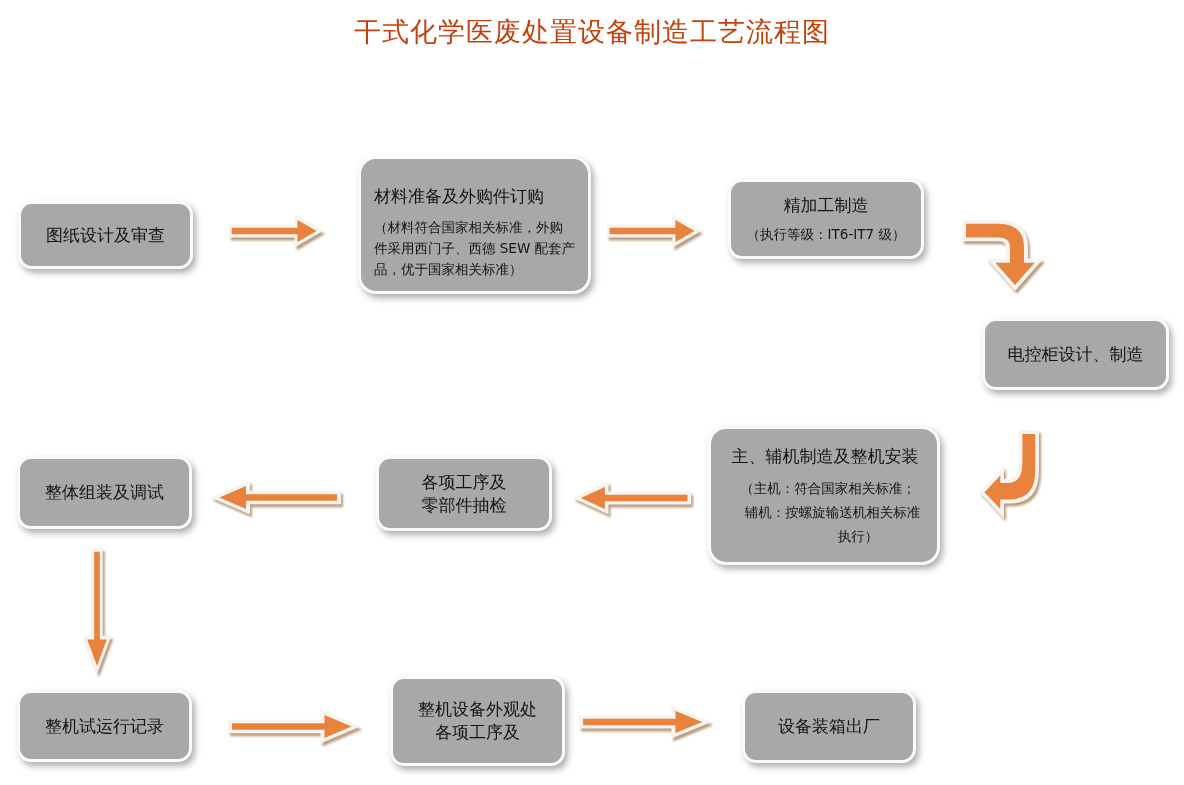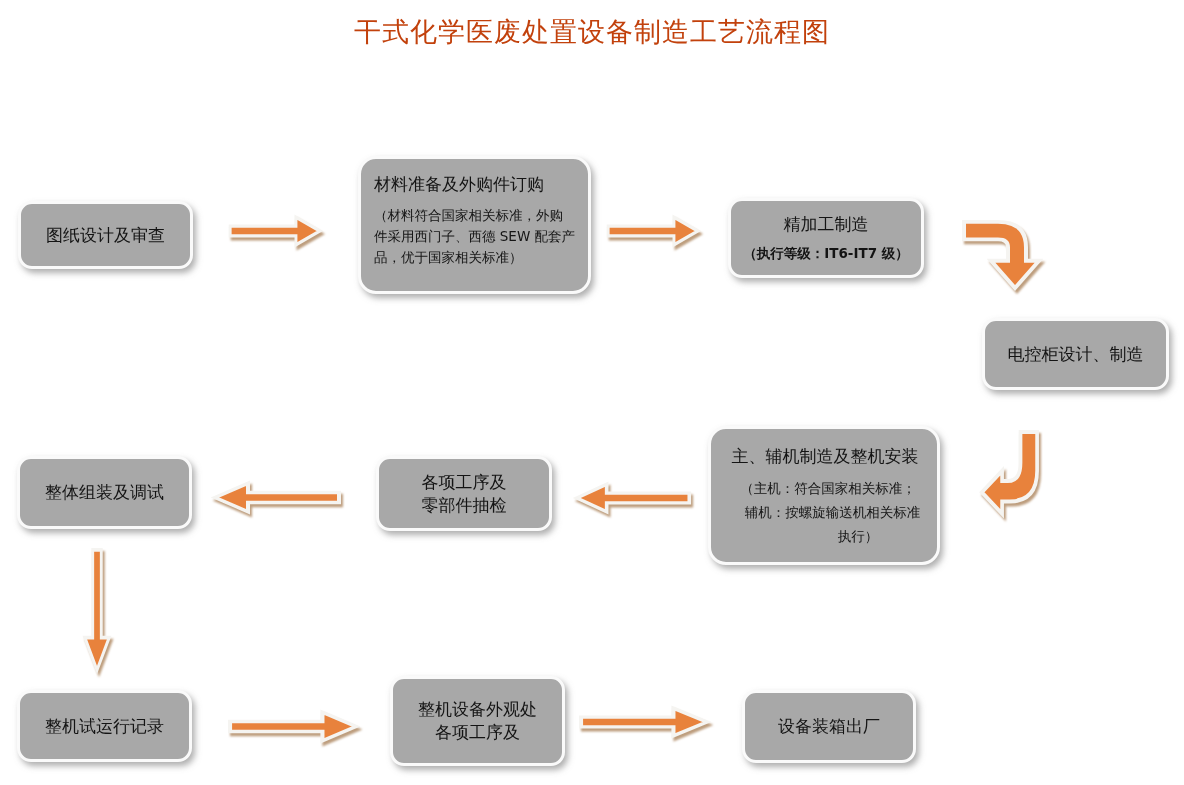--- a/index.html
+++ b/index.html
@@ -21,23 +21,23 @@
   }
   .node .label { font-size:17px; line-height:1.35; }
   .node .sub   { font-size:13.5px; line-height:1.55; }
   .two-line { line-height:1.85; }
 
   
   .n1  { left:18px;  top:201px; width:175px; height:68px; }
   .n2  { left:358px; top:156px; width:233px; height:138px; border-radius:18px;
          justify-content:flex-start; align-items:flex-start; text-align:left;
          padding:14px 12px 10px 13px; }
-  .n2 .label { margin-bottom:9px; }
-  .n3  { left:728px; top:198px; width:196px; height:80px; }
-  .n3 .sub { margin-top:7px;font-weight:bold; }
+  .n2 .label { margin-bottom:9px;margin-top:12px; }
+  .n3  { left:728px; top:179px; width:196px; height:80px; }
+  .n3 .sub { margin-top:7px; }
   .n4  { left:982px; top:318px; width:187px; height:72px; }
   .n5  { left:708px; top:426px; width:232px; height:139px; border-radius:18px;
          padding:12px 8px 10px 10px; }
   .n5 .label { margin-bottom:8px; }
   .n5 .sub { text-align:center; line-height:1.8; width:100%; padding-left:6px; box-sizing:border-box; }
   .n5 .sl2 { padding-left:9px; }
   .n5 .sl3 { padding-left:60px; }
   .n6  { left:376px; top:456px; width:176px; height:75px; }
   .n7  { left:17px;  top:456px; width:175px; height:73px; }
   .n8  { left:17px;  top:690px; width:175px; height:72px; }

